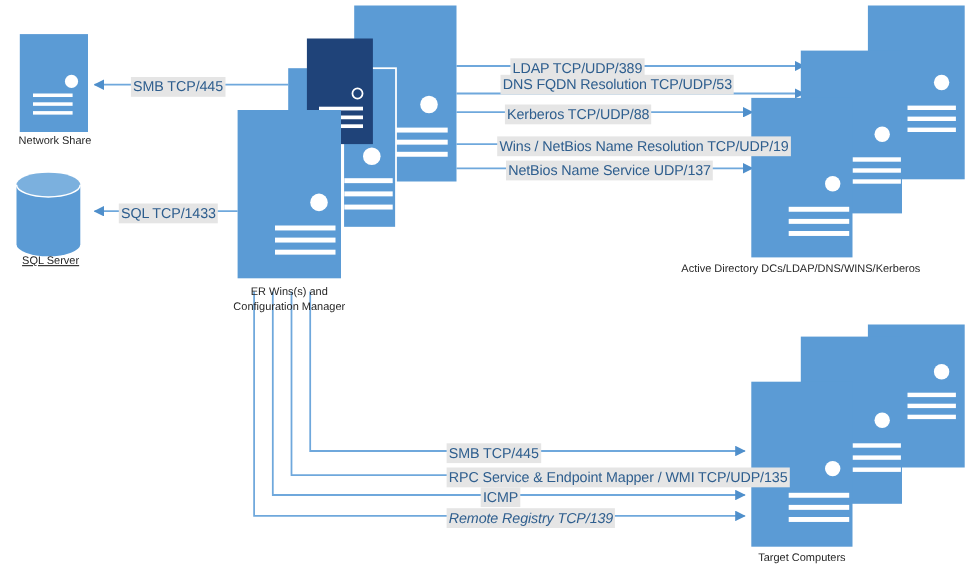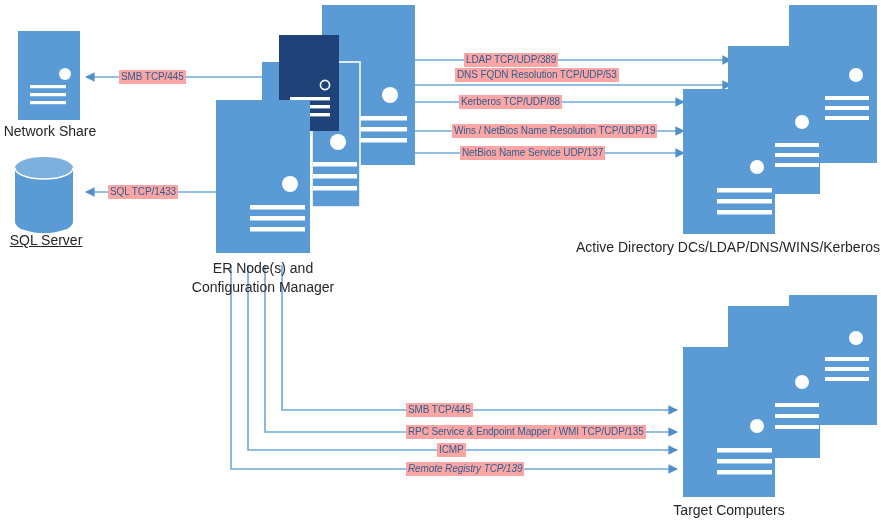--- a/index.html
+++ b/index.html
@@ -24,27 +24,27 @@
     left: 0;
   }
   .diagram-label {
     position: absolute;
     font-family: "Liberation Sans", sans-serif;
     color: #262626;
     white-space: nowrap;
     line-height: 1.35;
   }
   .node-caption {
-    font-size: 14px;
+    font-size: 10px;
     text-align: center;
   }
   .link-label {
-    font-size: 10px;
+    font-size: 13px;
     color: #2E5E8E;
-    background: #fca5a5;
+    background: #e5e5e5;
     padding: 0 2px;
     letter-spacing: -0.1px;
   }
 </style>
 </head>
 <body>
 
 <div id="canvas">
 
   <svg width="881" height="530">
@@ -183,21 +183,21 @@
 
   <div class="diagram-label link-label" style="left:409px; top:443px;margin-left:28px;">ICMP</div>
 
   <div class="diagram-label link-label" style="left:406px; top:462px;font-style:italic;">Remote Registry TCP/139</div>
 
   <div class="diagram-label node-caption" style="left:0px; top:122px; width:100px;">Network Share</div>
 
   <div class="diagram-label node-caption" style="left:0px; top:231px; width:92px;text-decoration:underline;">SQL Server</div>
 
   <div class="diagram-label node-caption" style="left:173px; top:259px; width:180px;">
-    <div>ER Node(s) and</div>
+    <div>ER Wins(s) and</div>
     <div>Configuration Manager</div>
   </div>
 
   <div class="diagram-label node-caption" style="left:575px; top:238px; width:306px;">Active Directory DCs/LDAP/DNS/WINS/Kerberos</div>
 
   <div class="diagram-label node-caption" style="left:639px; top:501px; width:180px;">Target Computers</div>
 
 </div>
 
 </body></html>

